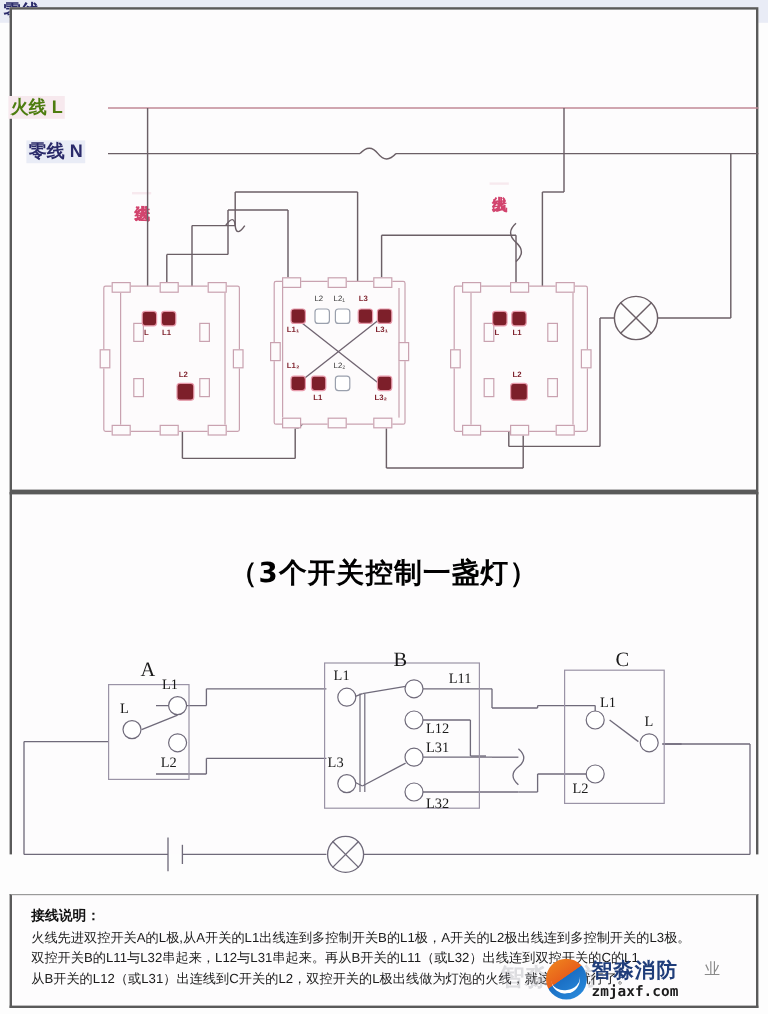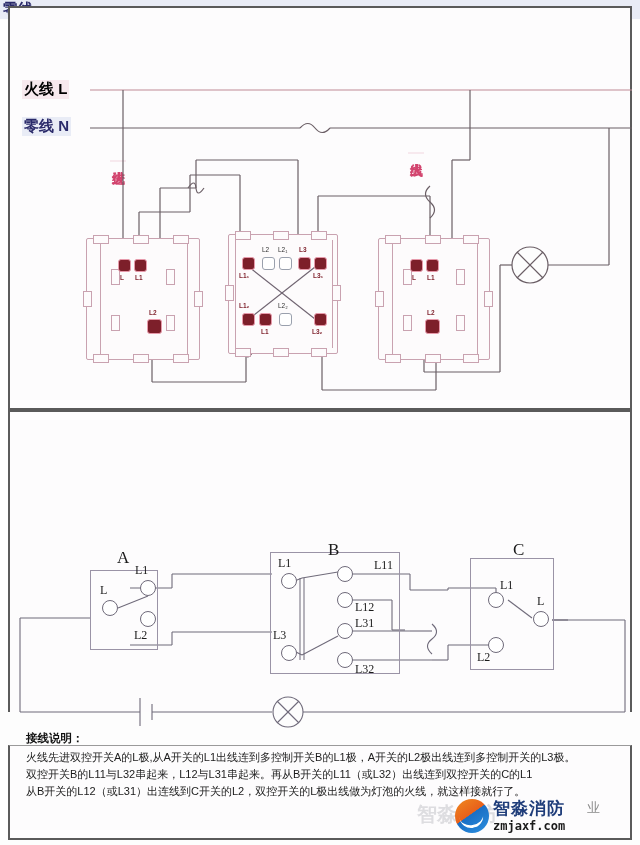--- a/index.html
+++ b/index.html
@@ -24,21 +24,21 @@
     font-weight:bold;color:#000;letter-spacing:1px;
     font-family:"DejaVu Sans","Liberation Sans",sans-serif;
   }
   #title-top{top:26px;font-size:24px;}
   #title-bottom-1{top:430px;font-size:23px;}
   #title-bottom-2{top:462px;font-size:23px;}
   #subtitle-bottom{top:505px;font-size:13px;font-weight:normal;color:#222;}
 
   
   .bus-lbl{position:absolute;font-size:15px;font-weight:bold;white-space:nowrap;}
-  #lbl-live{left:22px;top:80px;color:#000000;background:#f7e9ee;padding:0 2px;text-align:right;}
+  #lbl-live{left:7px;top:80px;color:#4d7c0f;background:#f7e9ee;padding:0 2px;text-align:right;}
   #lbl-neutral{left:22px;top:117px;color:#2a2a6a;background:#e9ecf6;padding:0 2px;}
 
   .vlbl{
     position:absolute;font-size:13px;font-weight:bold;line-height:1.08;
     writing-mode:vertical-rl;text-orientation:upright;
     color:#d2446e;background:#f7e9ee;padding:1px 1px;
   }
   #lbl-live-in{left:110px;top:160px;}
   #lbl-live-out{left:408px;top:152px;}
   #lbl-neutral-right{left:560px;top:243px;font-size:15px;font-weight:bold;color:#2a2a6a;background:#e9ecf6;padding:0 3px;writing-mode:horizontal-tb;}
@@ -58,21 +58,21 @@
   
   svg.wires{position:absolute;left:0;top:0;width:640px;height:845px;overflow:visible;pointer-events:none;}
 
   
   .sbox{position:absolute;border:1.1px solid #9a93a6;background:transparent;}
   .sbox-lbl{position:absolute;font-family:"Liberation Serif","DejaVu Serif",serif;font-size:17px;color:#1a1a1a;}
   .node{position:absolute;width:16px;height:16px;border-radius:50%;border:1.2px solid #6f6a7a;background:#fff;box-sizing:border-box;}
   .nlbl{position:absolute;font-family:"Liberation Serif","DejaVu Serif",serif;font-size:12px;color:#1a1a1a;white-space:nowrap;}
 
   
-  #notes-wrap{position:absolute;left:26px;top:731px;width:590px;}
+  #notes-wrap{position:absolute;left:26px;top:756px;width:590px;}
   #notes-title{font-size:11.5px;font-weight:bold;color:#111;margin-bottom:3px;}
   .note-line{font-size:11px;color:#1b1b1b;line-height:1.55;white-space:nowrap;}
 
   
   #watermark{position:absolute;left:455px;top:795px;width:180px;height:44px;}
   #wm-logo{position:absolute;left:0;top:4px;width:34px;height:34px;border-radius:50%;
     background:linear-gradient(145deg,#f08a1e 0%,#e8601b 45%,#1b6fc4 46%,#2b8fe0 100%);}
   #wm-logo .swoosh{position:absolute;left:5px;top:16px;width:24px;height:10px;
     border-bottom:3px solid #fff;border-radius:0 0 14px 14px;transform:rotate(-8deg);}
   #wm-name{position:absolute;left:38px;top:2px;font-size:17px;font-weight:bold;color:#1f3d7a;letter-spacing:1px;}
@@ -242,20 +242,21 @@
 
     <div class="term" style="left:31px;top:20px;"></div>
     <div class="tlbl" style="left:33px;top:35px;">L</div>
     <div class="term" style="left:47px;top:20px;"></div>
     <div class="tlbl" style="left:48px;top:35px;">L1</div>
     <div class="term" style="left:46px;top:80px;width:15px;height:15px;"></div>
     <div class="tlbl" style="left:48px;top:70px;">L2</div>
   </div>
 
   <div class="panel" id="panel-bottom"></div>
+  <div class="title" id="title-bottom-2">（3个开关控制一盏灯）</div>
 
   <svg class="wires" id="wires-bottom">
     <g fill="none" stroke="#6f6a7a" stroke-width="1.1">
 
       <line x1="20" y1="618" x2="90" y2="618"></line>
       <line x1="20" y1="618" x2="20" y2="712"></line>
       <line x1="20" y1="712" x2="140" y2="712"></line>
 
       <line x1="140" y1="698" x2="140" y2="726"></line>
       <line x1="152" y1="704" x2="152" y2="720"></line>

